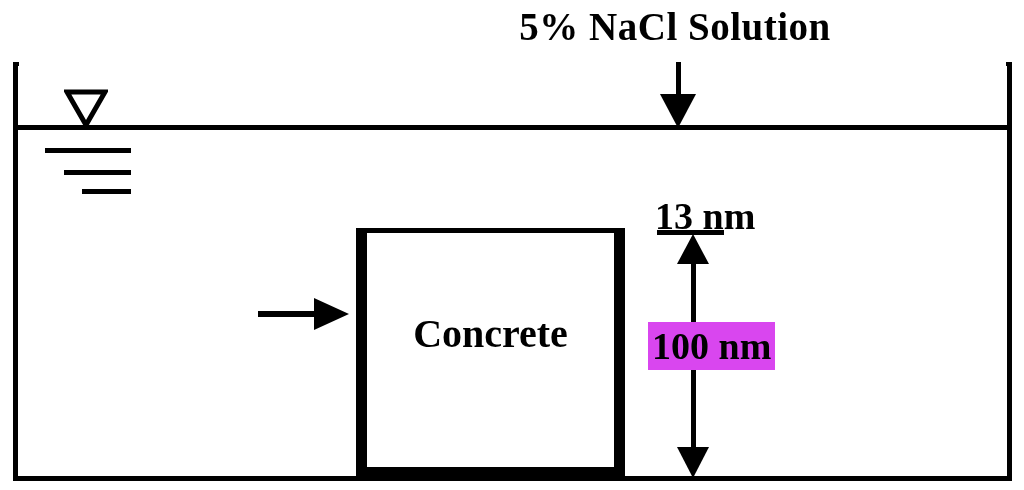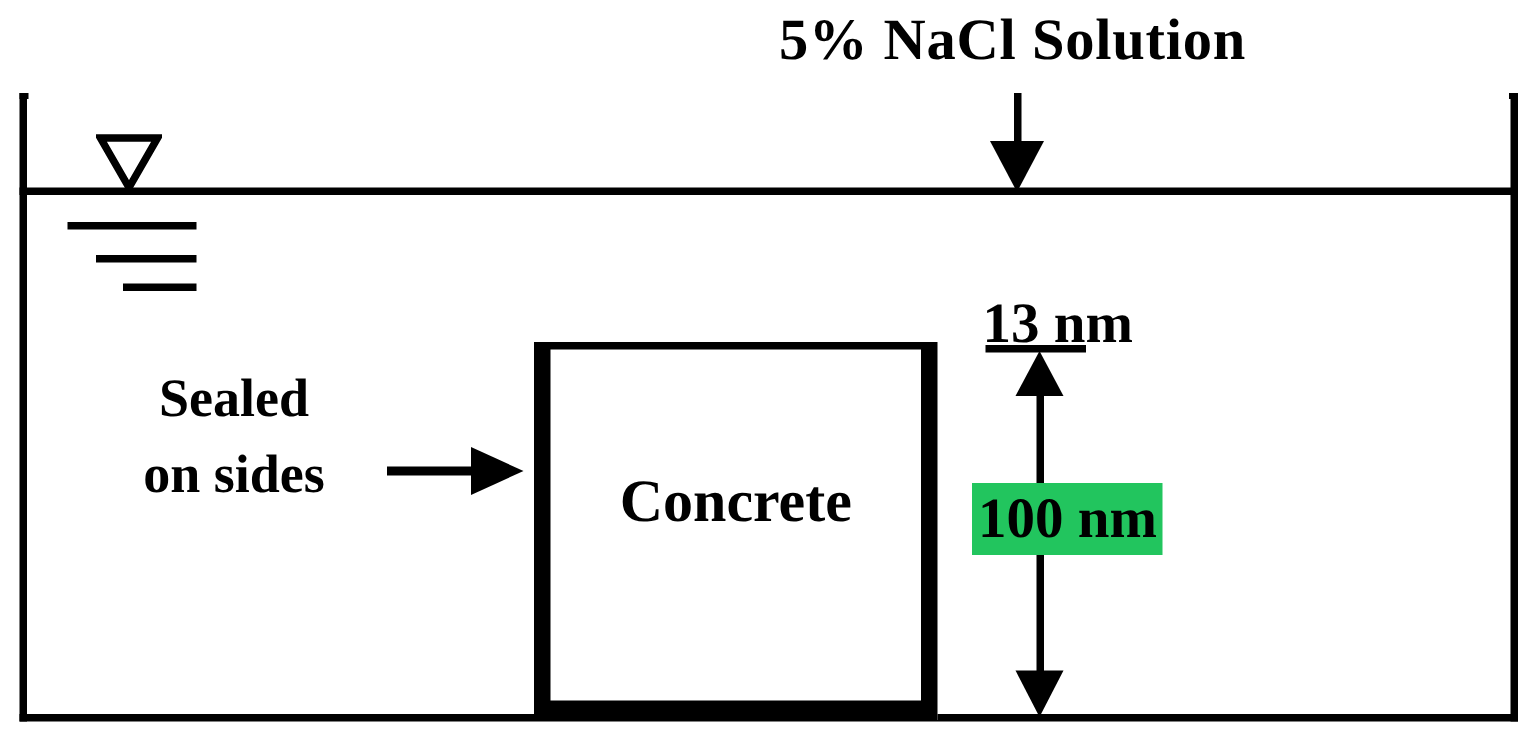--- a/index.html
+++ b/index.html
@@ -228,21 +228,21 @@
     border-right: 16px solid transparent;
     border-top: 31px solid #000;
   }
   .dim100-label {
     position: absolute;
     left: 648px;
     top: 322px;
     font-size: 38px;
     font-weight: bold;
     color: #000;
-    background: #22c55e;
+    background: #d946ef;
     padding: 2px 4px;
     white-space: nowrap;
   }
 </style>
 </head>
 <body>
 
 <div id="canvas">
 
   <div class="title">5% NaCl Solution</div>
@@ -260,24 +260,20 @@
 
   <div class="wl-triangle">
     <svg width="44" height="38" viewBox="0 0 44 38" xmlns="http://www.w3.org/2000/svg">
       <polygon points="3,3 41,3 22,36" fill="#ffffff" stroke="#000000" stroke-width="5" stroke-linejoin="miter"></polygon>
     </svg>
   </div>
   <div class="wl-line wl-line-1"></div>
   <div class="wl-line wl-line-2"></div>
   <div class="wl-line wl-line-3"></div>
 
-  <div class="sealed-label">
-    <div>Sealed</div>
-    <div>on sides</div>
-  </div>
   <div class="sealed-arrow-shaft"></div>
   <div class="sealed-arrow-head"></div>
 
   <div class="concrete-box"></div>
   <div class="concrete-label">Concrete</div>
 
   <div class="dim13-label">13 nm</div>
   <div class="dim13-tick"></div>
 
   <div class="dim100-shaft"></div>

